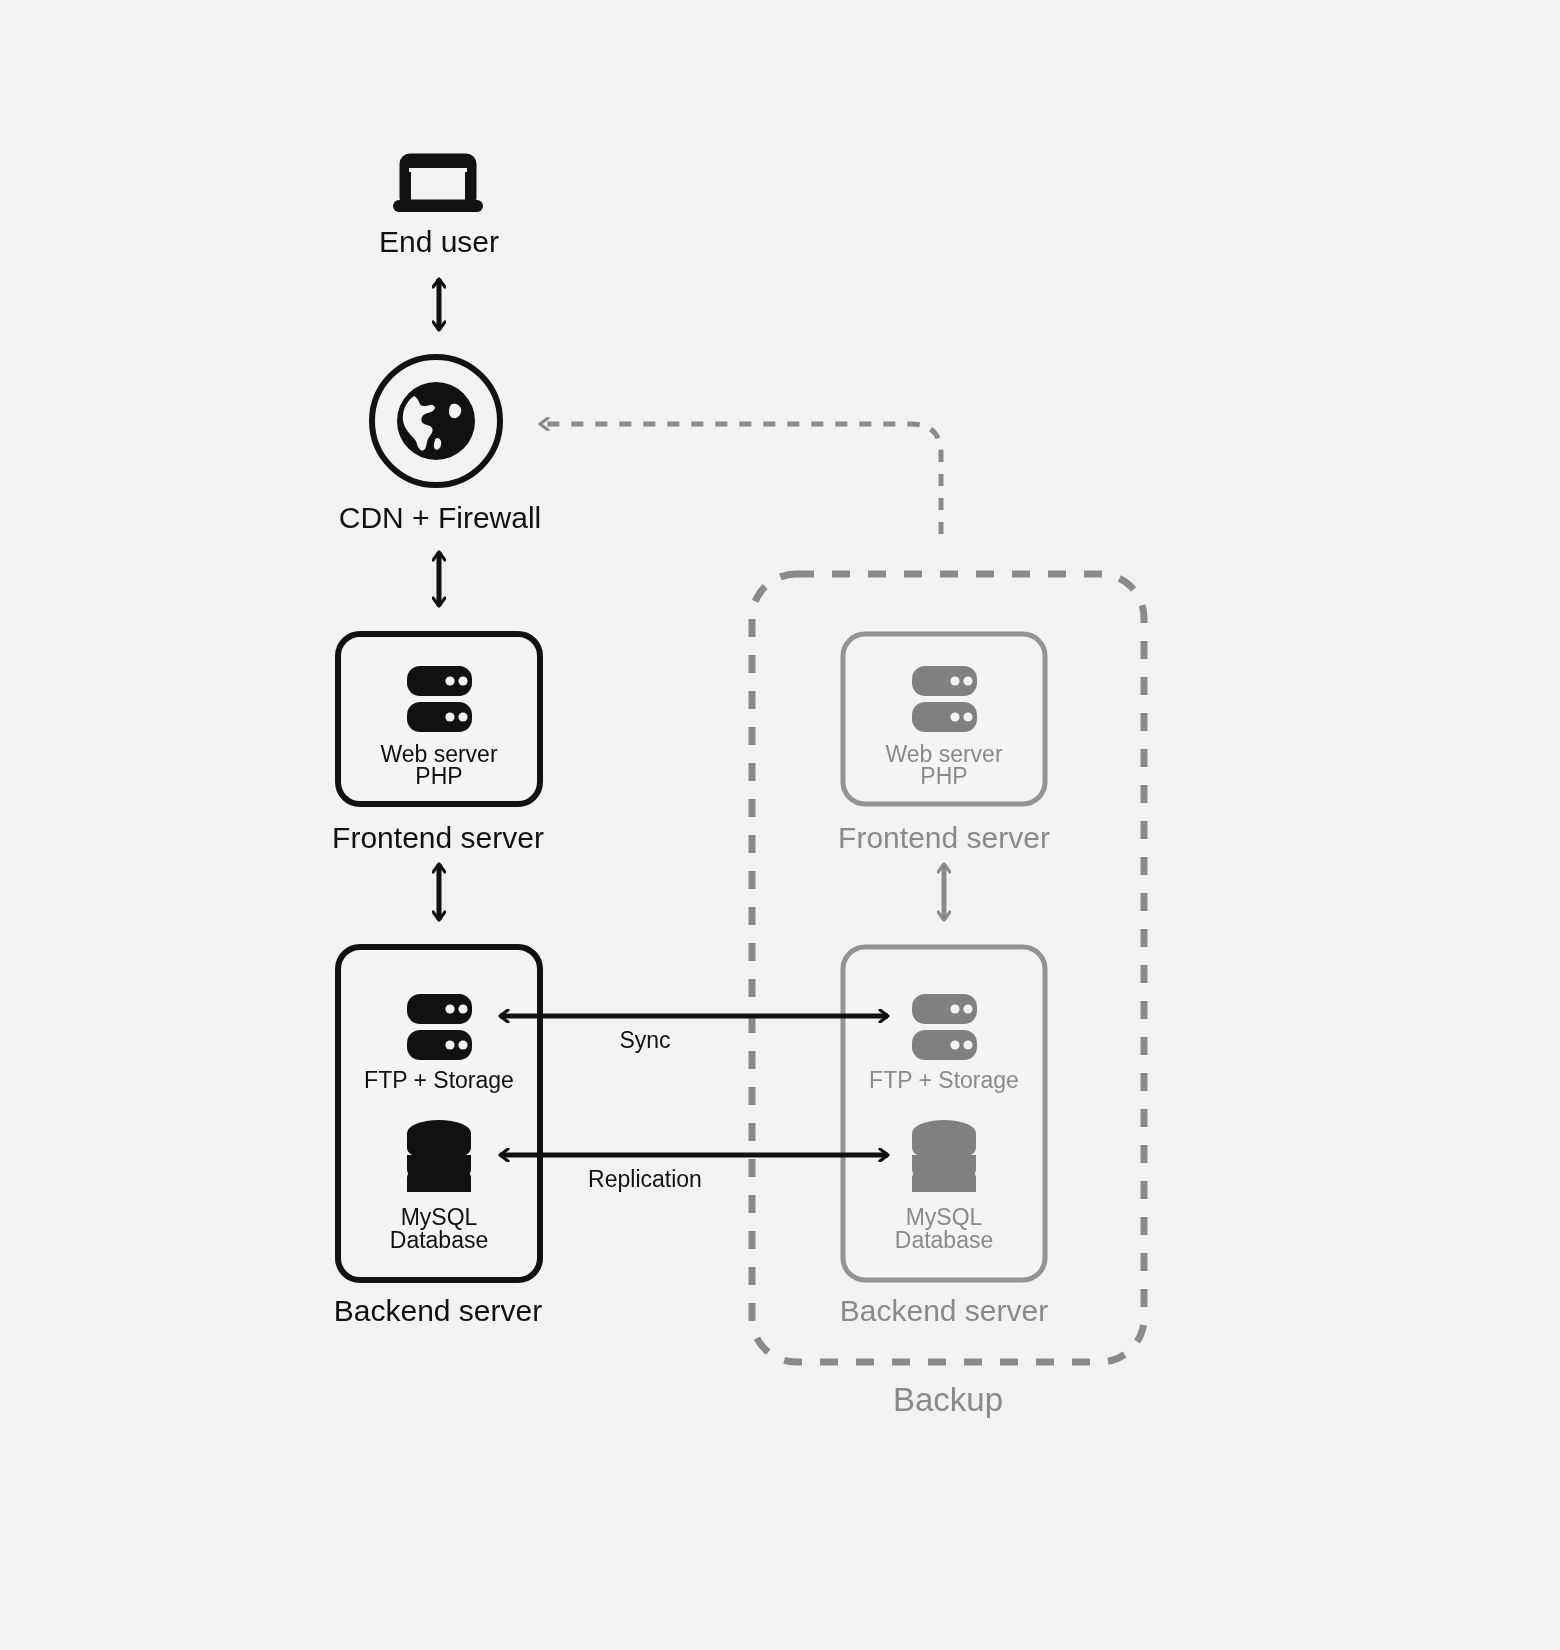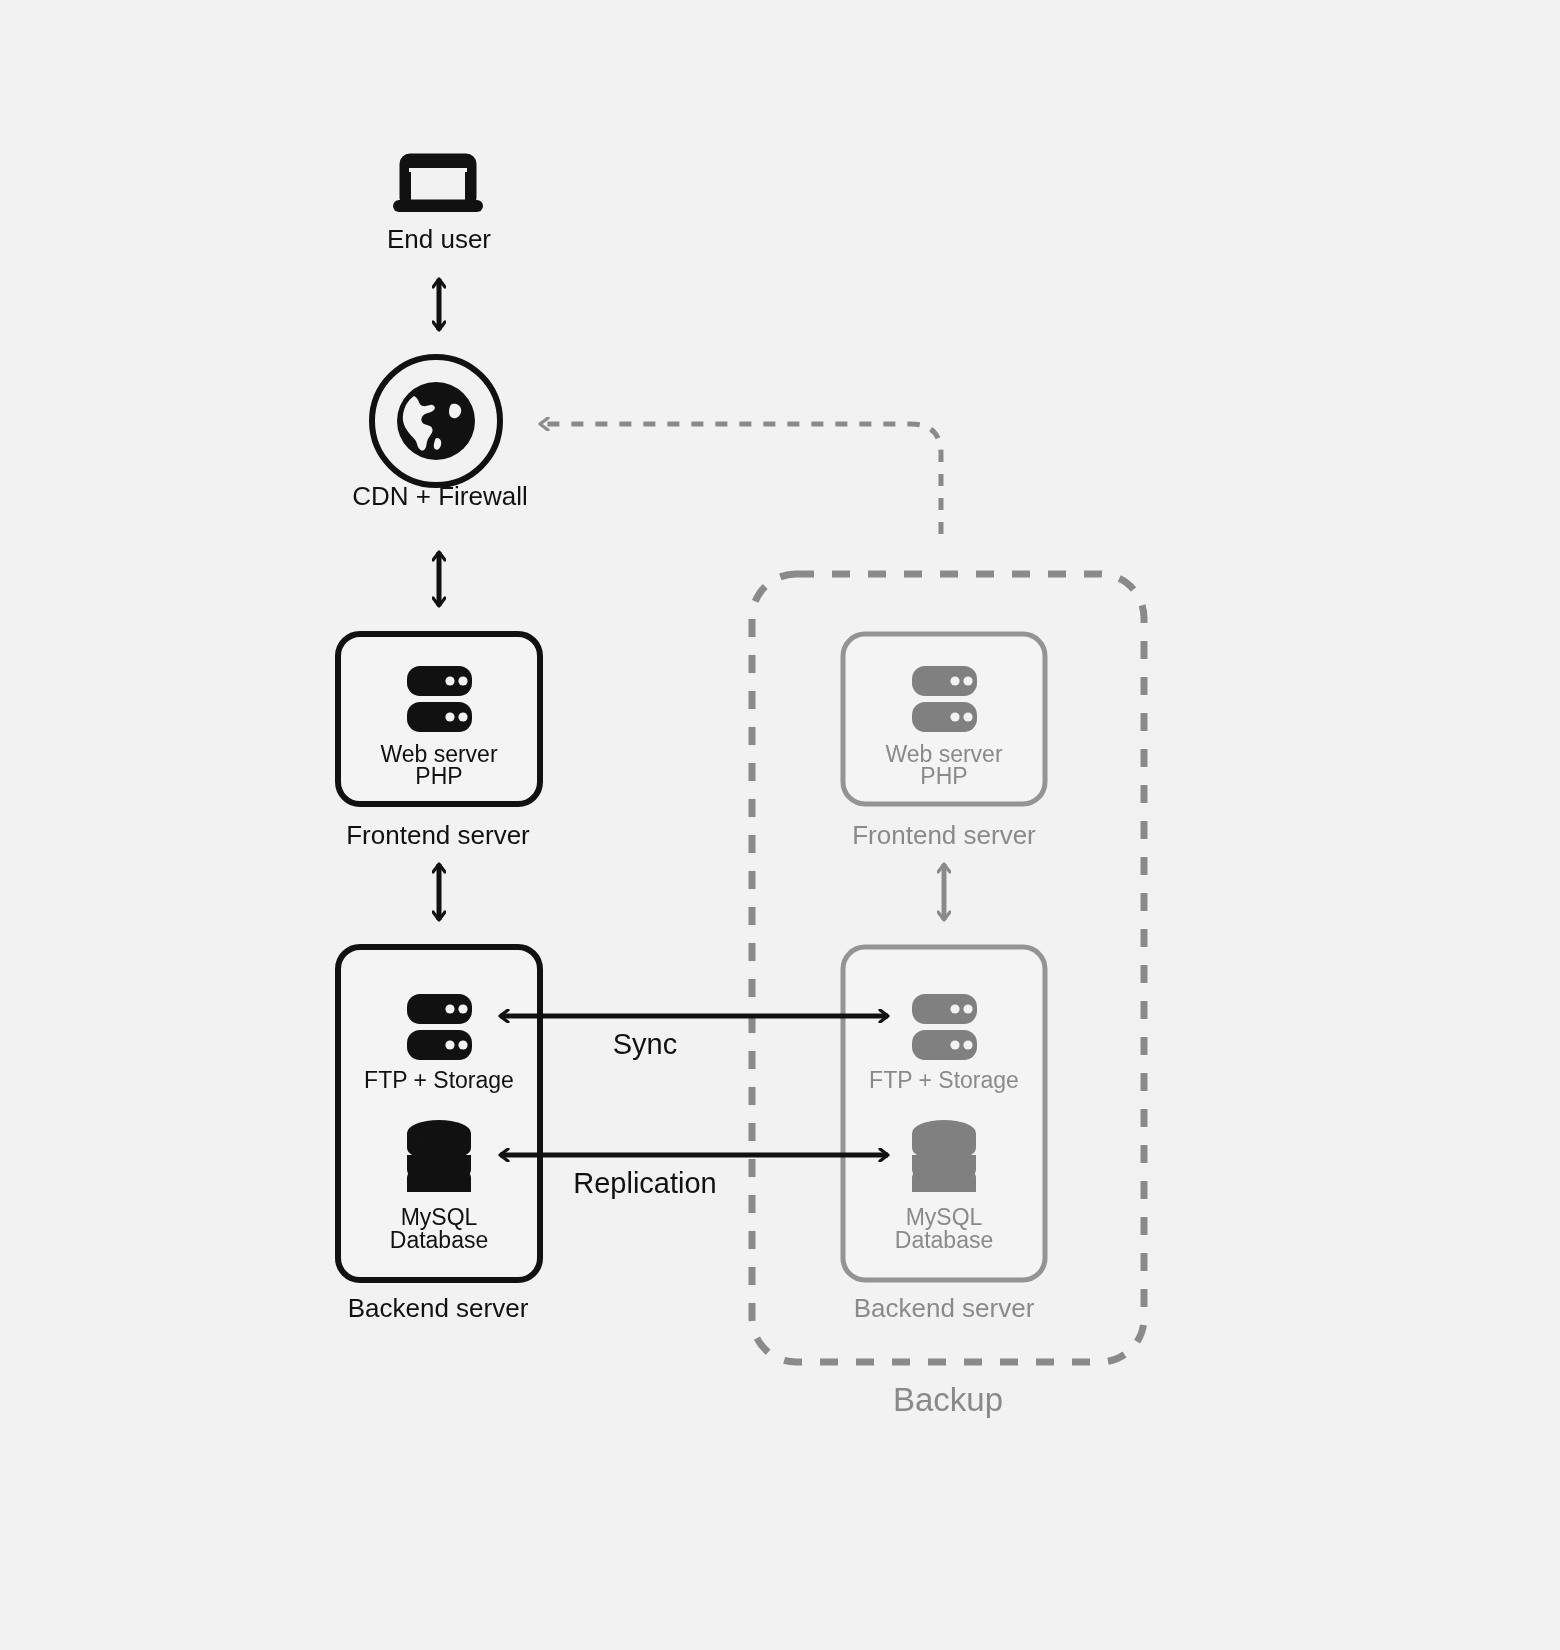--- a/index.html
+++ b/index.html
@@ -25,23 +25,23 @@
     height: 1650px;
   }
   .lbl {
     position: absolute;
     text-align: center;
     white-space: pre;
     line-height: 1.28;
   }
   .lbl-dark { color: #111111; }
   .lbl-gray { color: #8a8a8a; }
-  .node-title { font-size: 26px; }
+  .node-title { font-size: 30px; }
   .box-label { font-size: 23px; }
-  .edge-label { font-size: 29px; }
+  .edge-label { font-size: 23px; }
   .group-label { font-size: 33px; }
 </style>
 </head>
 <body>
 
 <div id="canvas">
 
   <svg id="diagram-svg" viewBox="0 0 1560 1650">
     <defs>
 
@@ -153,21 +153,21 @@
       <ellipse cx="944" cy="1177" rx="32" ry="13"></ellipse>
     </g>
 
     <line x1="500" y1="1016" x2="888" y2="1016" stroke="#111111" stroke-width="5" marker-start="url(#ah-dark-start)" marker-end="url(#ah-dark-end)"></line>
 
     <line x1="500" y1="1155" x2="888" y2="1155" stroke="#111111" stroke-width="5" marker-start="url(#ah-dark-start)" marker-end="url(#ah-dark-end)"></line>
   </svg>
 
   <div class="lbl lbl-dark node-title" style="left:289px; top:223px; width:300px;">End user</div>
 
-  <div class="lbl lbl-dark node-title" style="left:290px; top:480px; width:300px;">CDN + Firewall</div>
+  <div class="lbl lbl-dark node-title" style="left:290px; top:499px; width:300px;">CDN + Firewall</div>
 
   <div class="lbl lbl-dark box-label" style="left:339px; top:740px; width:200px;">Web server</div>
   <div class="lbl lbl-dark box-label" style="left:339px; top:762px; width:200px;">PHP</div>
 
   <div class="lbl lbl-dark node-title" style="left:288px; top:819px; width:300px;">Frontend server</div>
 
   <div class="lbl lbl-dark box-label" style="left:339px; top:1066px; width:200px;">FTP + Storage</div>
 
   <div class="lbl lbl-dark box-label" style="left:339px; top:1203px; width:200px;">MySQL</div>
   <div class="lbl lbl-dark box-label" style="left:339px; top:1226px; width:200px;">Database</div>

